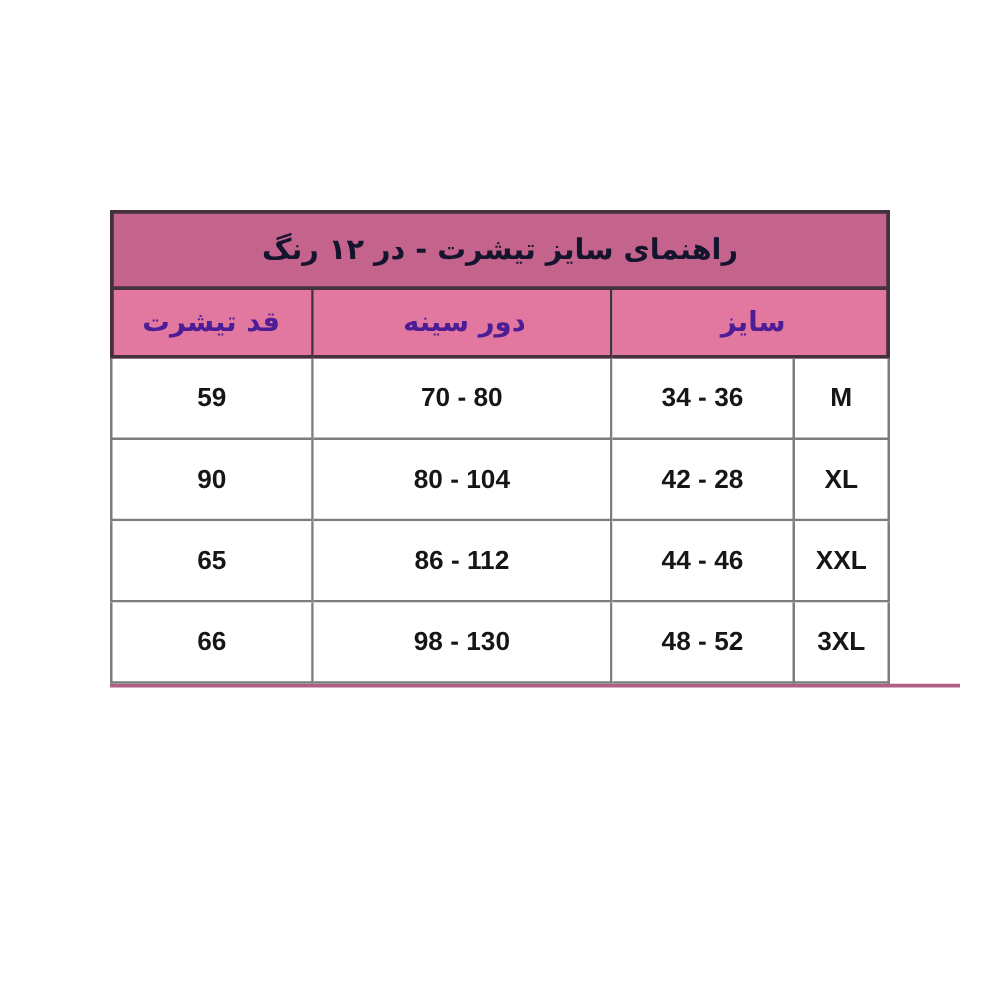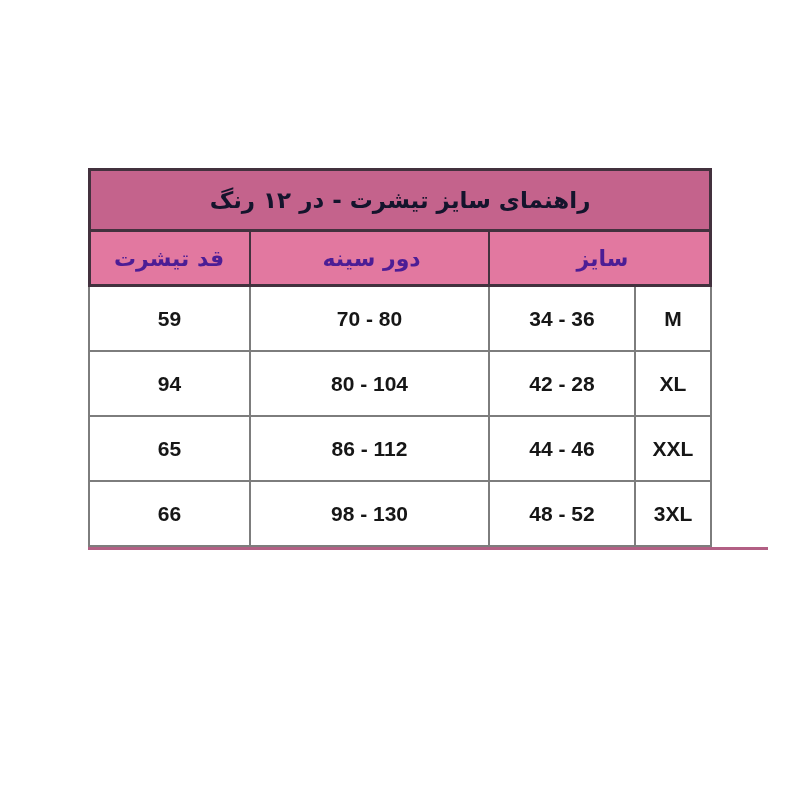--- a/index.html
+++ b/index.html
@@ -94,21 +94,21 @@
           <td class="h-last" colspan="2">سایز</td>
         </tr>
 
         <tr class="body-row">
           <td class="b-first">59</td>
           <td>70 - 80</td>
           <td>34 - 36</td>
           <td>M</td>
         </tr>
         <tr class="body-row">
-          <td class="b-first">94</td>
+          <td class="b-first">90</td>
           <td>80 - 104</td>
           <td>42 - 28</td>
           <td>XL</td>
         </tr>
         <tr class="body-row">
           <td class="b-first">65</td>
           <td>86 - 112</td>
           <td>44 - 46</td>
           <td>XXL</td>
         </tr>

